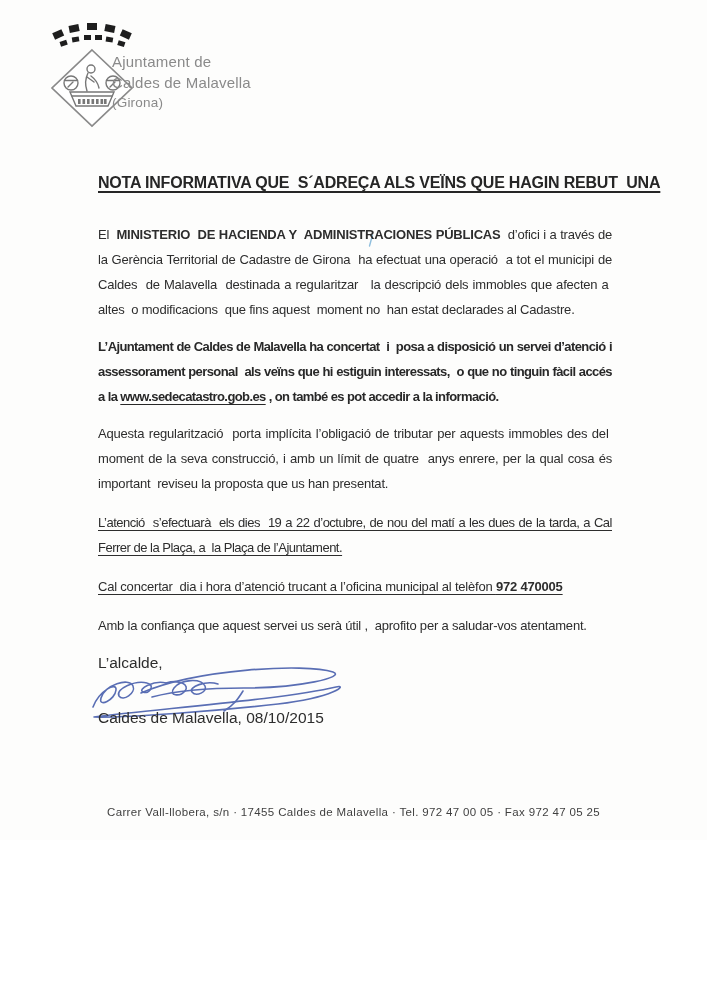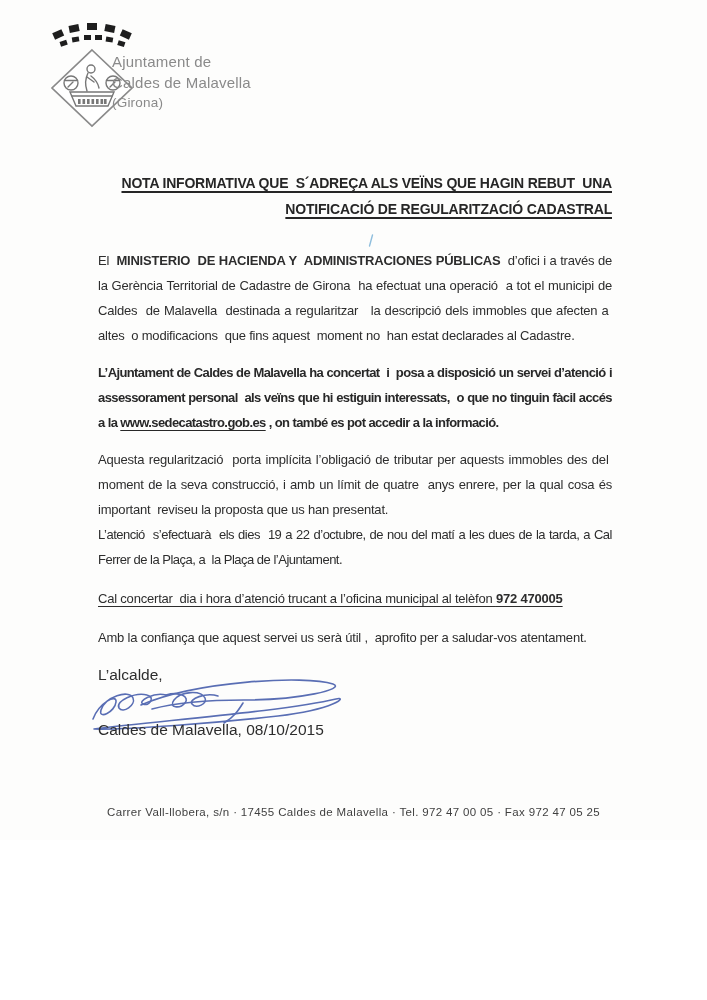--- a/index.html
+++ b/index.html
@@ -15,31 +15,31 @@
   }
   
   .logo-wrap { position:absolute; left:42px; top:22px; width:100px; height:112px; }
   .org-text {
     position:absolute; left:112px; top:52px;
     color:#8a8a8a; font-size:15px; line-height:20.5px; letter-spacing:0.2px;
   }
   .org-text .small { font-size:13.5px; }
   
   .content { position:absolute; left:98px; top:170px; width:514px; }
-  .doc-title { text-align:right; font-weight:bold; font-size:14px; line-height:26px; letter-spacing:-0.2px; color:#262626; }
+  .doc-title { text-align:left; font-weight:bold; font-size:16px; line-height:26px; letter-spacing:-0.2px; color:#262626; }
   .doc-title .tline { white-space:nowrap; text-decoration:underline; text-underline-offset:3px; text-decoration-thickness:1.5px; }
   
   .para {
     font-size:13px; line-height:25px; letter-spacing:-0.2px;
     text-align:justify; color:#2d2d2d;
   }
   .p1 { margin-top:26px; }
   .p2 { margin-top:12px; }
   .p3 { margin-top:12px; font-weight:bold; letter-spacing:-0.6px; color:#282828; }
-  .p4 { margin-top:0; letter-spacing:-0.5px; text-underline-offset:3px; }
+  .p4 { margin-top:14px; letter-spacing:-0.5px; text-decoration:underline; text-underline-offset:3px; }
   .p5 { margin-top:14px; text-decoration:underline; text-underline-offset:3px; }
   .p6 { margin-top:14px; }
   .role-line { margin-top:12px; font-size:15.5px; line-height:25px; }
   .para b, .para strong { font-weight:bold; }
   .ulink { text-decoration:underline; text-underline-offset:3px; }
   .date-line { font-size:15.5px; margin-top:-16px; position:relative; z-index:2; }
   
   .sig { display:block; margin:-14px 0 0 -12px; position:relative; z-index:1; }
   
   .pen-mark { position:absolute; left:368px; top:234px; width:6px; height:13px; }
@@ -112,21 +112,20 @@
   </div>
 
   <svg class="pen-mark" viewBox="0 0 6 13">
     <path d="M4.5,1 L1.5,12" stroke="#8fbedd" stroke-width="1.4" fill="none" stroke-linecap="round"></path>
   </svg>
 
   <div class="content">
 
     <div class="doc-title">
       <div class="tline">NOTA INFORMATIVA QUE&nbsp; S´ADREÇA ALS VEÏNS QUE HAGIN REBUT&nbsp; UNA</div>
-      <div class="tline">NOTIFICACIÓ DE REGULARITZACIÓ CADASTRAL</div>
     </div>
 
     <p class="para p1"><span>El&nbsp; </span><strong>MINISTERIO&nbsp; DE HACIENDA Y&nbsp; ADMINISTRACIONES PÚBLICAS</strong><span>&nbsp; d’ofici i a través de la Gerència Territorial de Cadastre de Girona&nbsp; ha efectuat una operació&nbsp; a tot el municipi de Caldes&nbsp; de Malavella&nbsp; destinada a regularitzar&nbsp;&nbsp; la descripció dels immobles que afecten a&nbsp; altes&nbsp; o modificacions&nbsp; que fins aquest&nbsp; moment no&nbsp; han estat declarades al Cadastre.</span></p>
 
     <p class="para p3"><span>L’Ajuntament de Caldes de Malavella ha concertat&nbsp; i&nbsp; posa a disposició un servei d’atenció i assessorament personal&nbsp; als veïns que hi estiguin interessats,&nbsp; o que no tinguin fàcil accés a la </span><span class="ulink">www.sedecatastro.gob.es</span><span> , on també es pot accedir a la informació.</span></p>
 
     <p class="para p2">Aquesta regularització&nbsp; porta implícita l’obligació de tributar per aquests immobles des del&nbsp; moment de la seva construcció, i amb un límit de quatre&nbsp; anys enrere, per la qual cosa és important&nbsp; reviseu la proposta que us han presentat.</p>
 
     <p class="para p4">L’atenció&nbsp; s’efectuarà&nbsp; els dies&nbsp; 19 a 22 d’octubre, de nou del matí a les dues de la tarda, a Cal Ferrer de la Plaça, a&nbsp; la Plaça de l’Ajuntament.</p>
 

